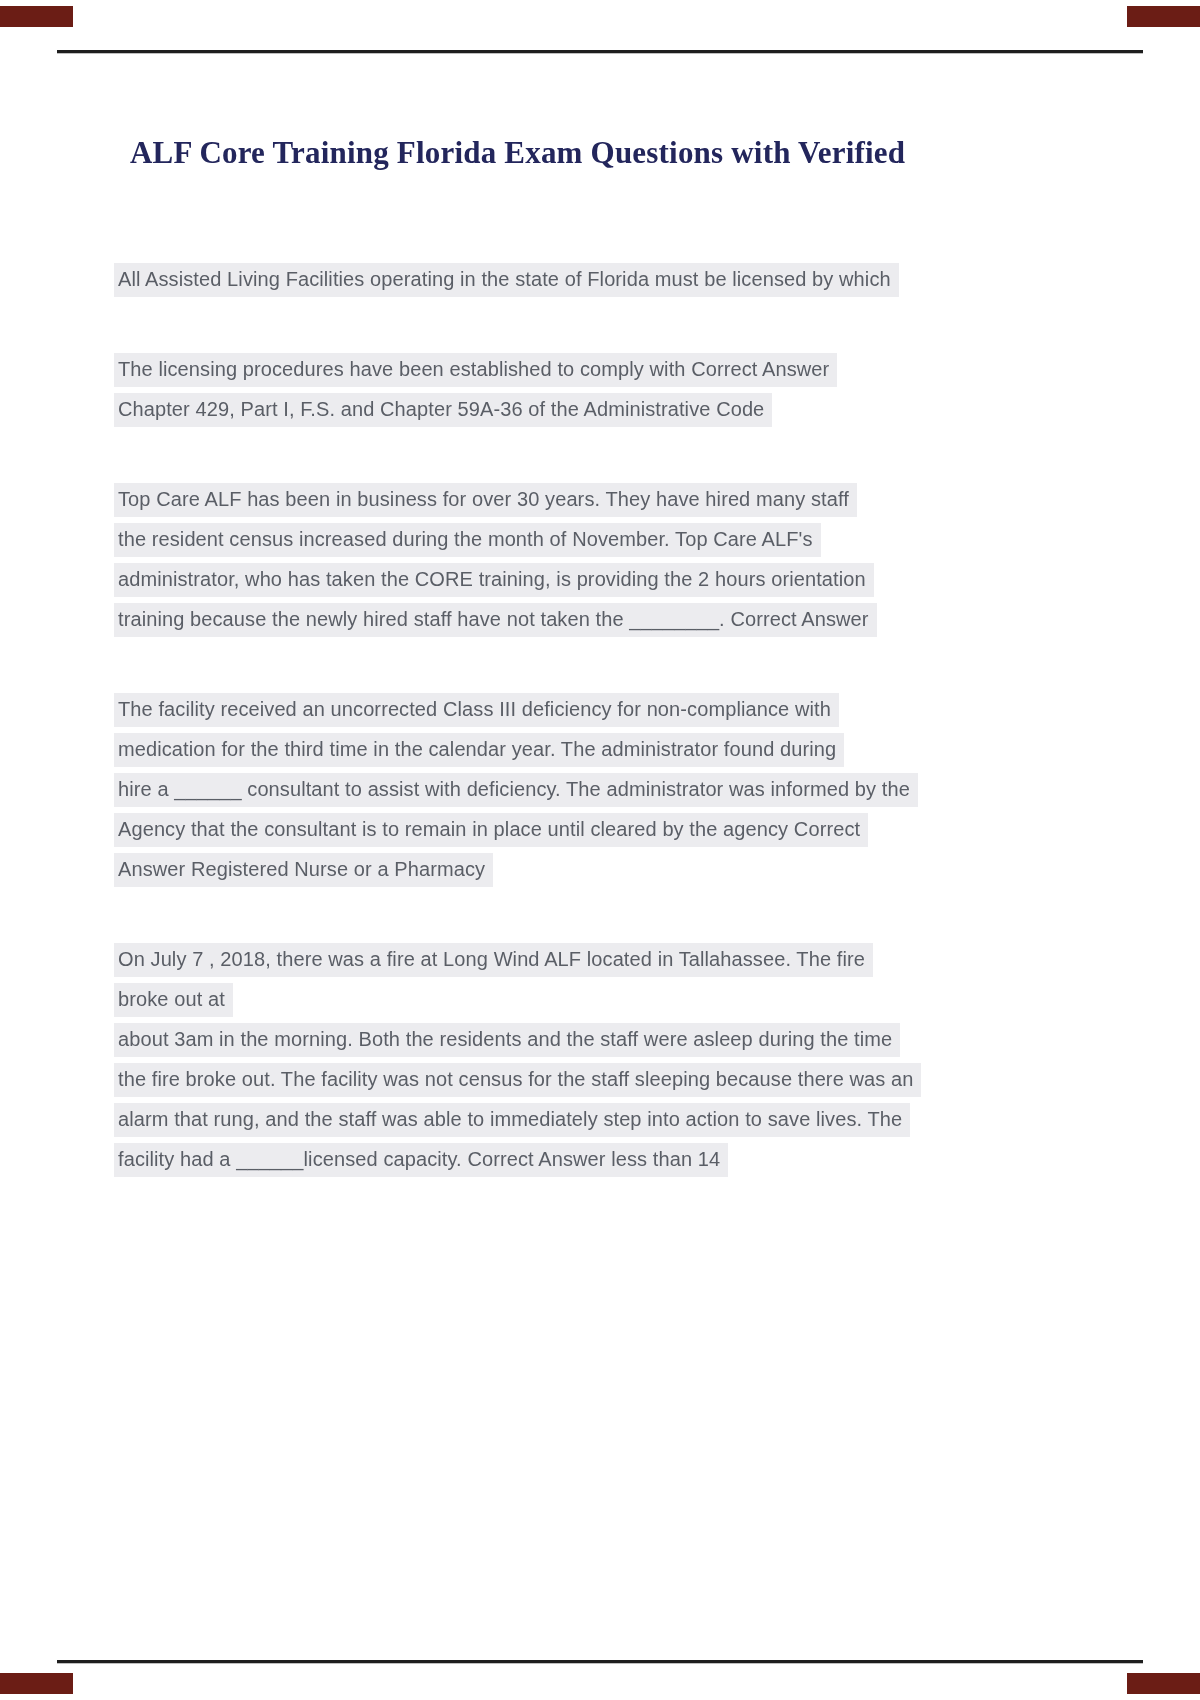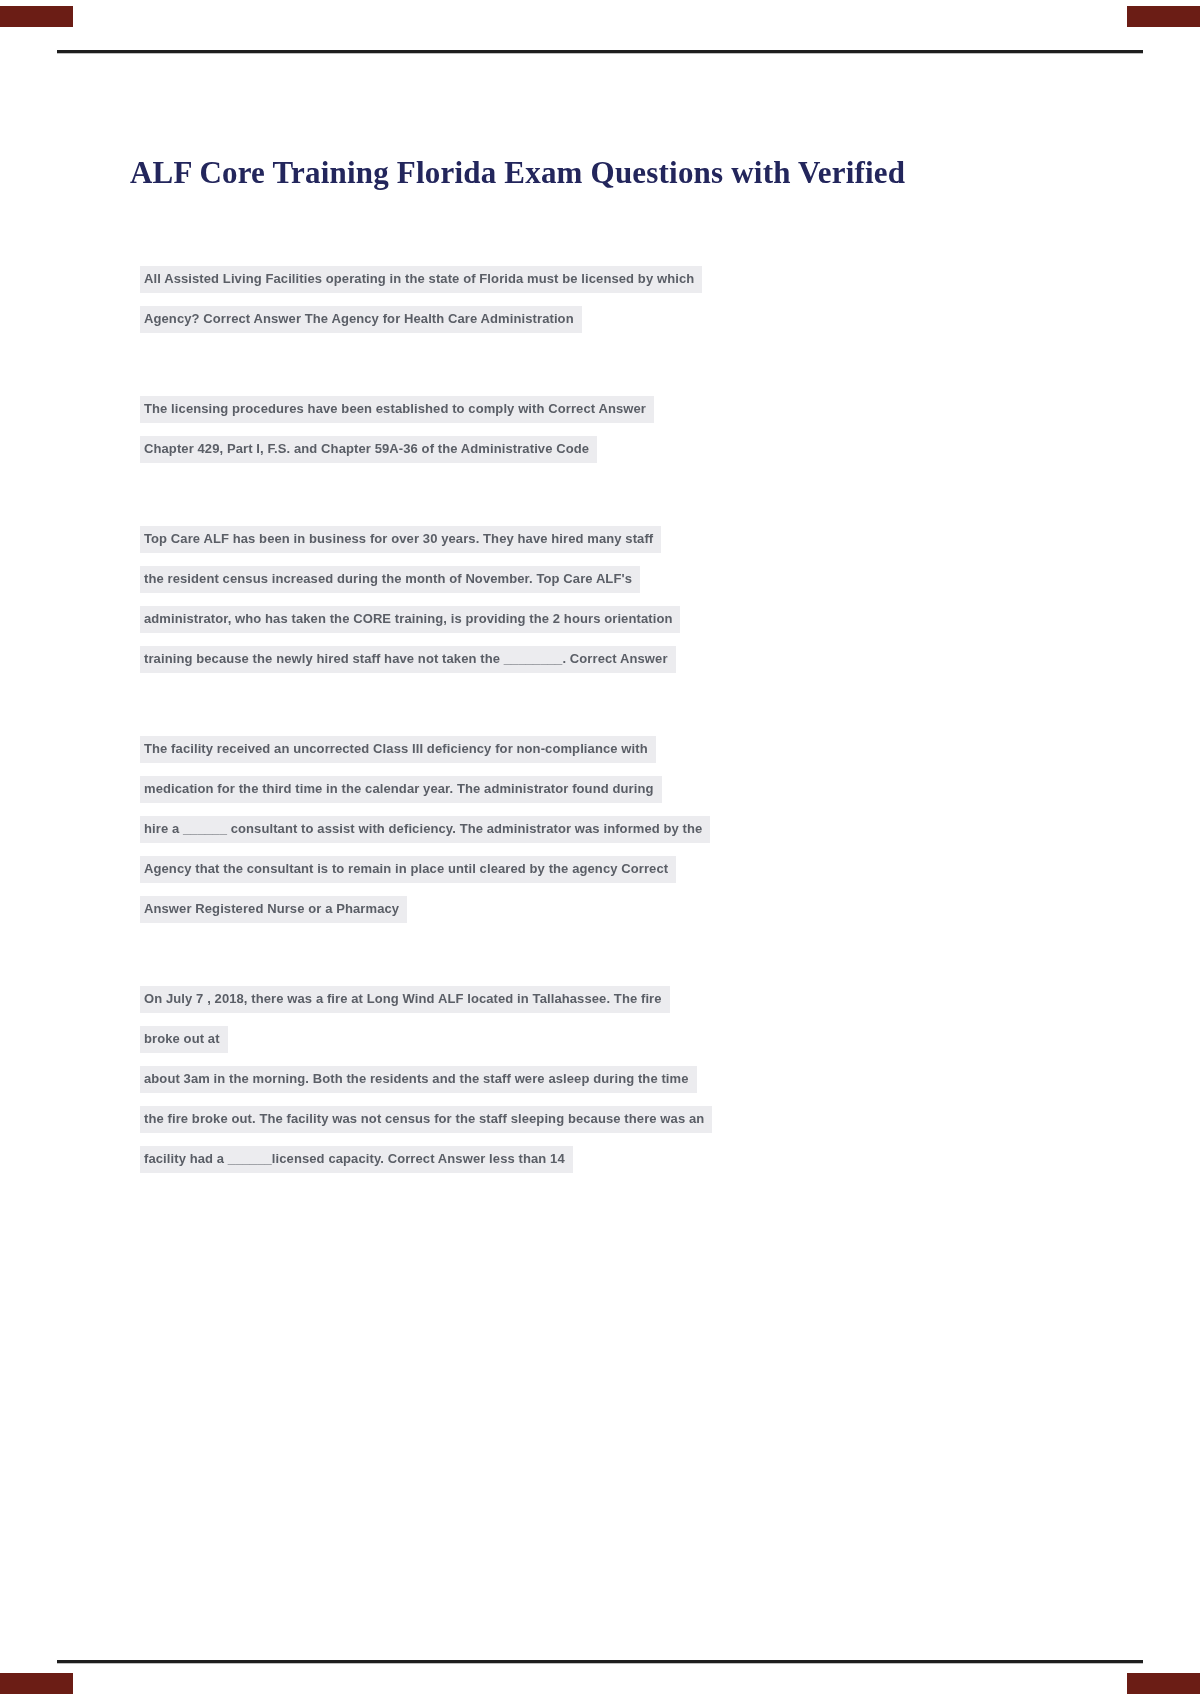--- a/index.html
+++ b/index.html
@@ -39,38 +39,36 @@
   .doc-title{
     position:absolute;
     left:130px;top:129px;
     width:940px;
     font-family:"Liberation Serif", serif;
     font-weight:bold;
     font-size:31px;
     line-height:47px;
     color:var(--title);
     letter-spacing:0.2px;
-    margin-top:20px;
   }
   .title-line{display:block;white-space:nowrap;}
   .title-gap-highlight{
     display:inline-block;
     width:172px;height:33px;
     background:var(--highlight);
     vertical-align:-7px;
     margin-left:8px;
   }
   .paragraphs{
     position:absolute;
-    left:140px;top:259px;
+    left:114px;top:259px;
     width:1010px;
-    font-size:13px;
+    font-size:20px;
     color:var(--body-text);
     letter-spacing:0.1px;
-    font-weight:bold;
   }
   .para{margin:0 0 50px 0;}
   .line{
     display:block;
     height:40px;
     line-height:40px;
     white-space:nowrap;
   }
   .hl{
     background:var(--highlight);
@@ -88,21 +86,20 @@
 <div class="rule top"></div>
 <div class="rule bottom"></div>
 
 <h1 class="doc-title">
   <span class="title-line">ALF Core Training Florida Exam Questions with Verified</span>
 </h1>
 
 <div class="paragraphs">
     <div class="para">
       <div class="line"><span class="hl">All Assisted Living Facilities operating in the state of Florida must be licensed by which</span></div>
-      <div class="line"><span class="hl">Agency? Correct Answer The Agency for Health Care Administration</span></div>
     </div>
     <div class="para">
       <div class="line"><span class="hl">The licensing procedures have been established to comply with Correct Answer</span></div>
       <div class="line"><span class="hl">Chapter 429, Part I, F.S. and Chapter 59A-36 of the Administrative Code</span></div>
     </div>
     <div class="para">
       <div class="line"><span class="hl">Top Care ALF has been in business for over 30 years. They have hired many staff</span></div>
       <div class="line"><span class="hl">the resident census increased during the month of November. Top Care ALF's</span></div>
       <div class="line"><span class="hl">administrator, who has taken the CORE training, is providing the 2 hours orientation</span></div>
       <div class="line"><span class="hl">training because the newly hired staff have not taken the ________. Correct Answer</span></div>
@@ -112,15 +109,16 @@
       <div class="line"><span class="hl">medication for the third time in the calendar year. The administrator found during</span></div>
       <div class="line"><span class="hl">hire a ______ consultant to assist with deficiency. The administrator was informed by the</span></div>
       <div class="line"><span class="hl">Agency that the consultant is to remain in place until cleared by the agency Correct</span></div>
       <div class="line"><span class="hl">Answer Registered Nurse or a Pharmacy</span></div>
     </div>
     <div class="para">
       <div class="line"><span class="hl">On July 7 , 2018, there was a fire at Long Wind ALF located in Tallahassee. The fire</span></div>
       <div class="line"><span class="hl">broke out at</span></div>
       <div class="line"><span class="hl">about 3am in the morning. Both the residents and the staff were asleep during the time</span></div>
       <div class="line"><span class="hl">the fire broke out. The facility was not census for the staff sleeping because there was an</span></div>
+      <div class="line"><span class="hl">alarm that rung, and the staff was able to immediately step into action to save lives. The</span></div>
       <div class="line"><span class="hl">facility had a ______licensed capacity. Correct Answer less than 14</span></div>
     </div>
   </div>
 
 </body></html>

